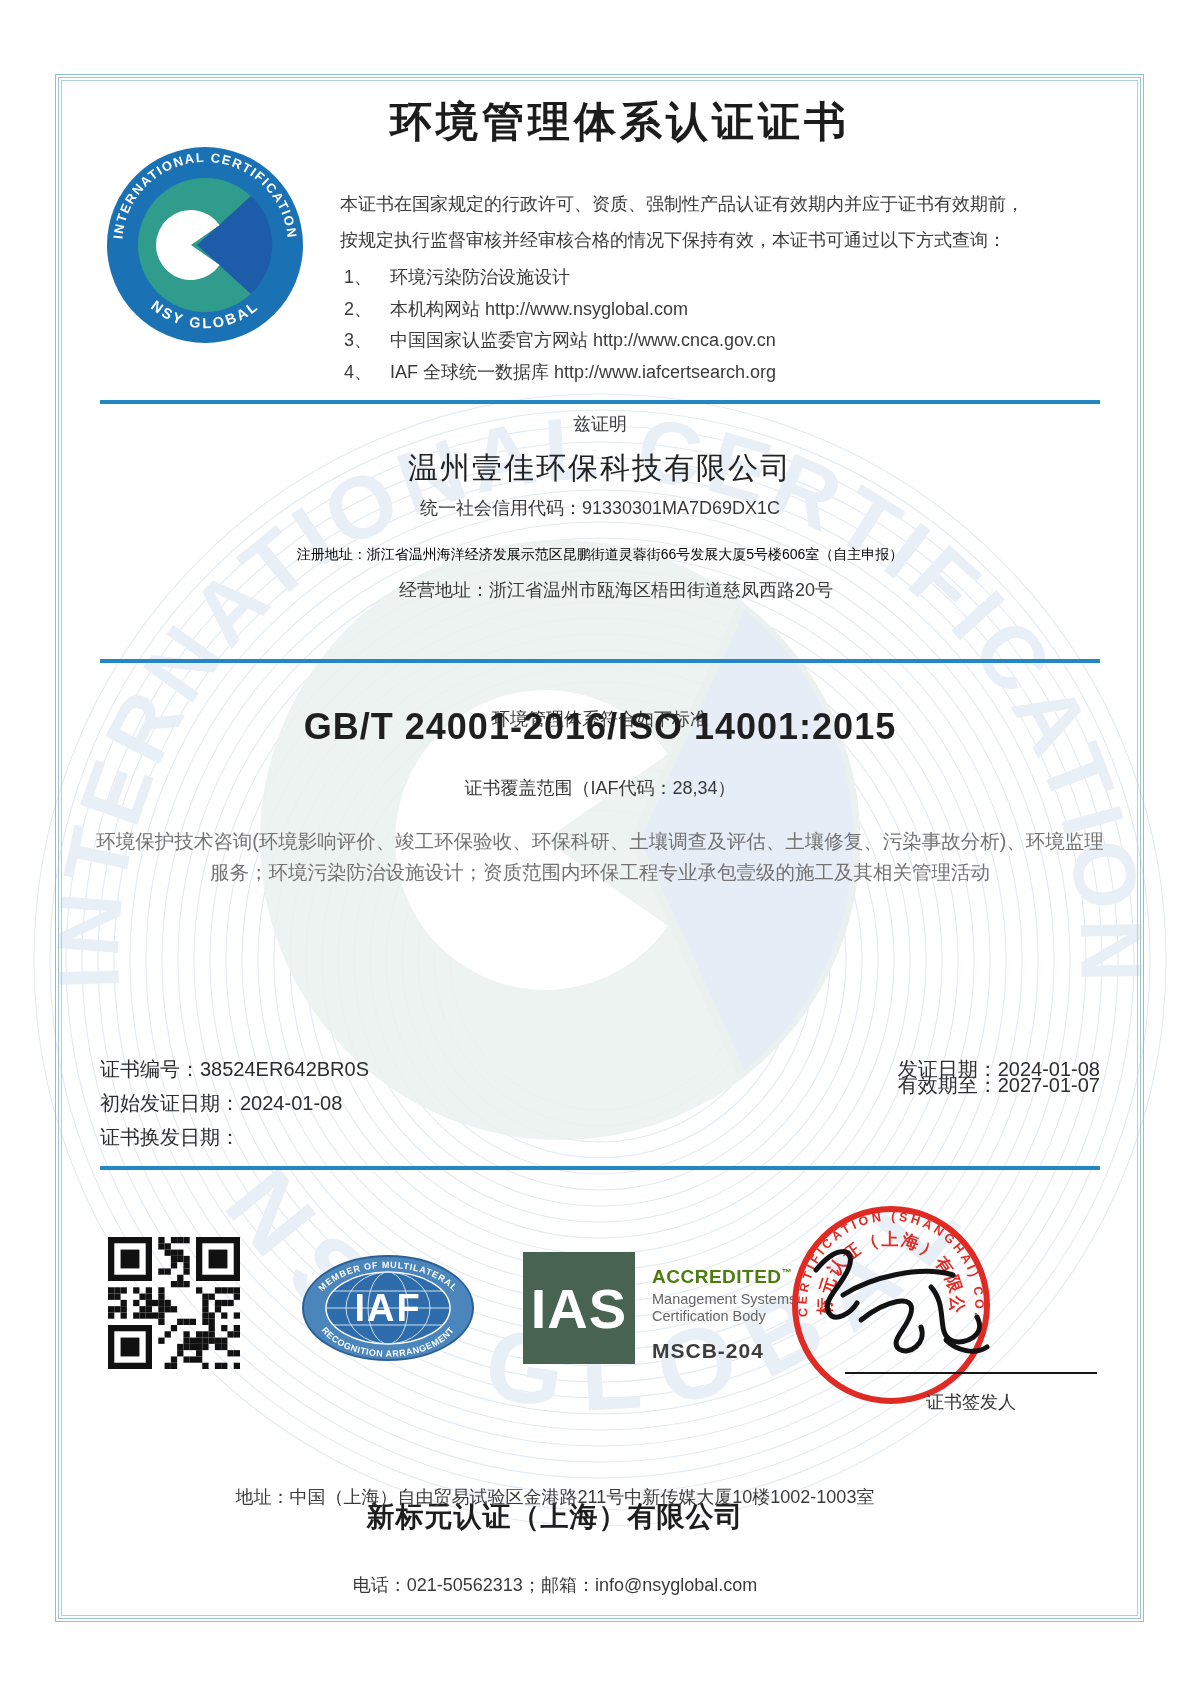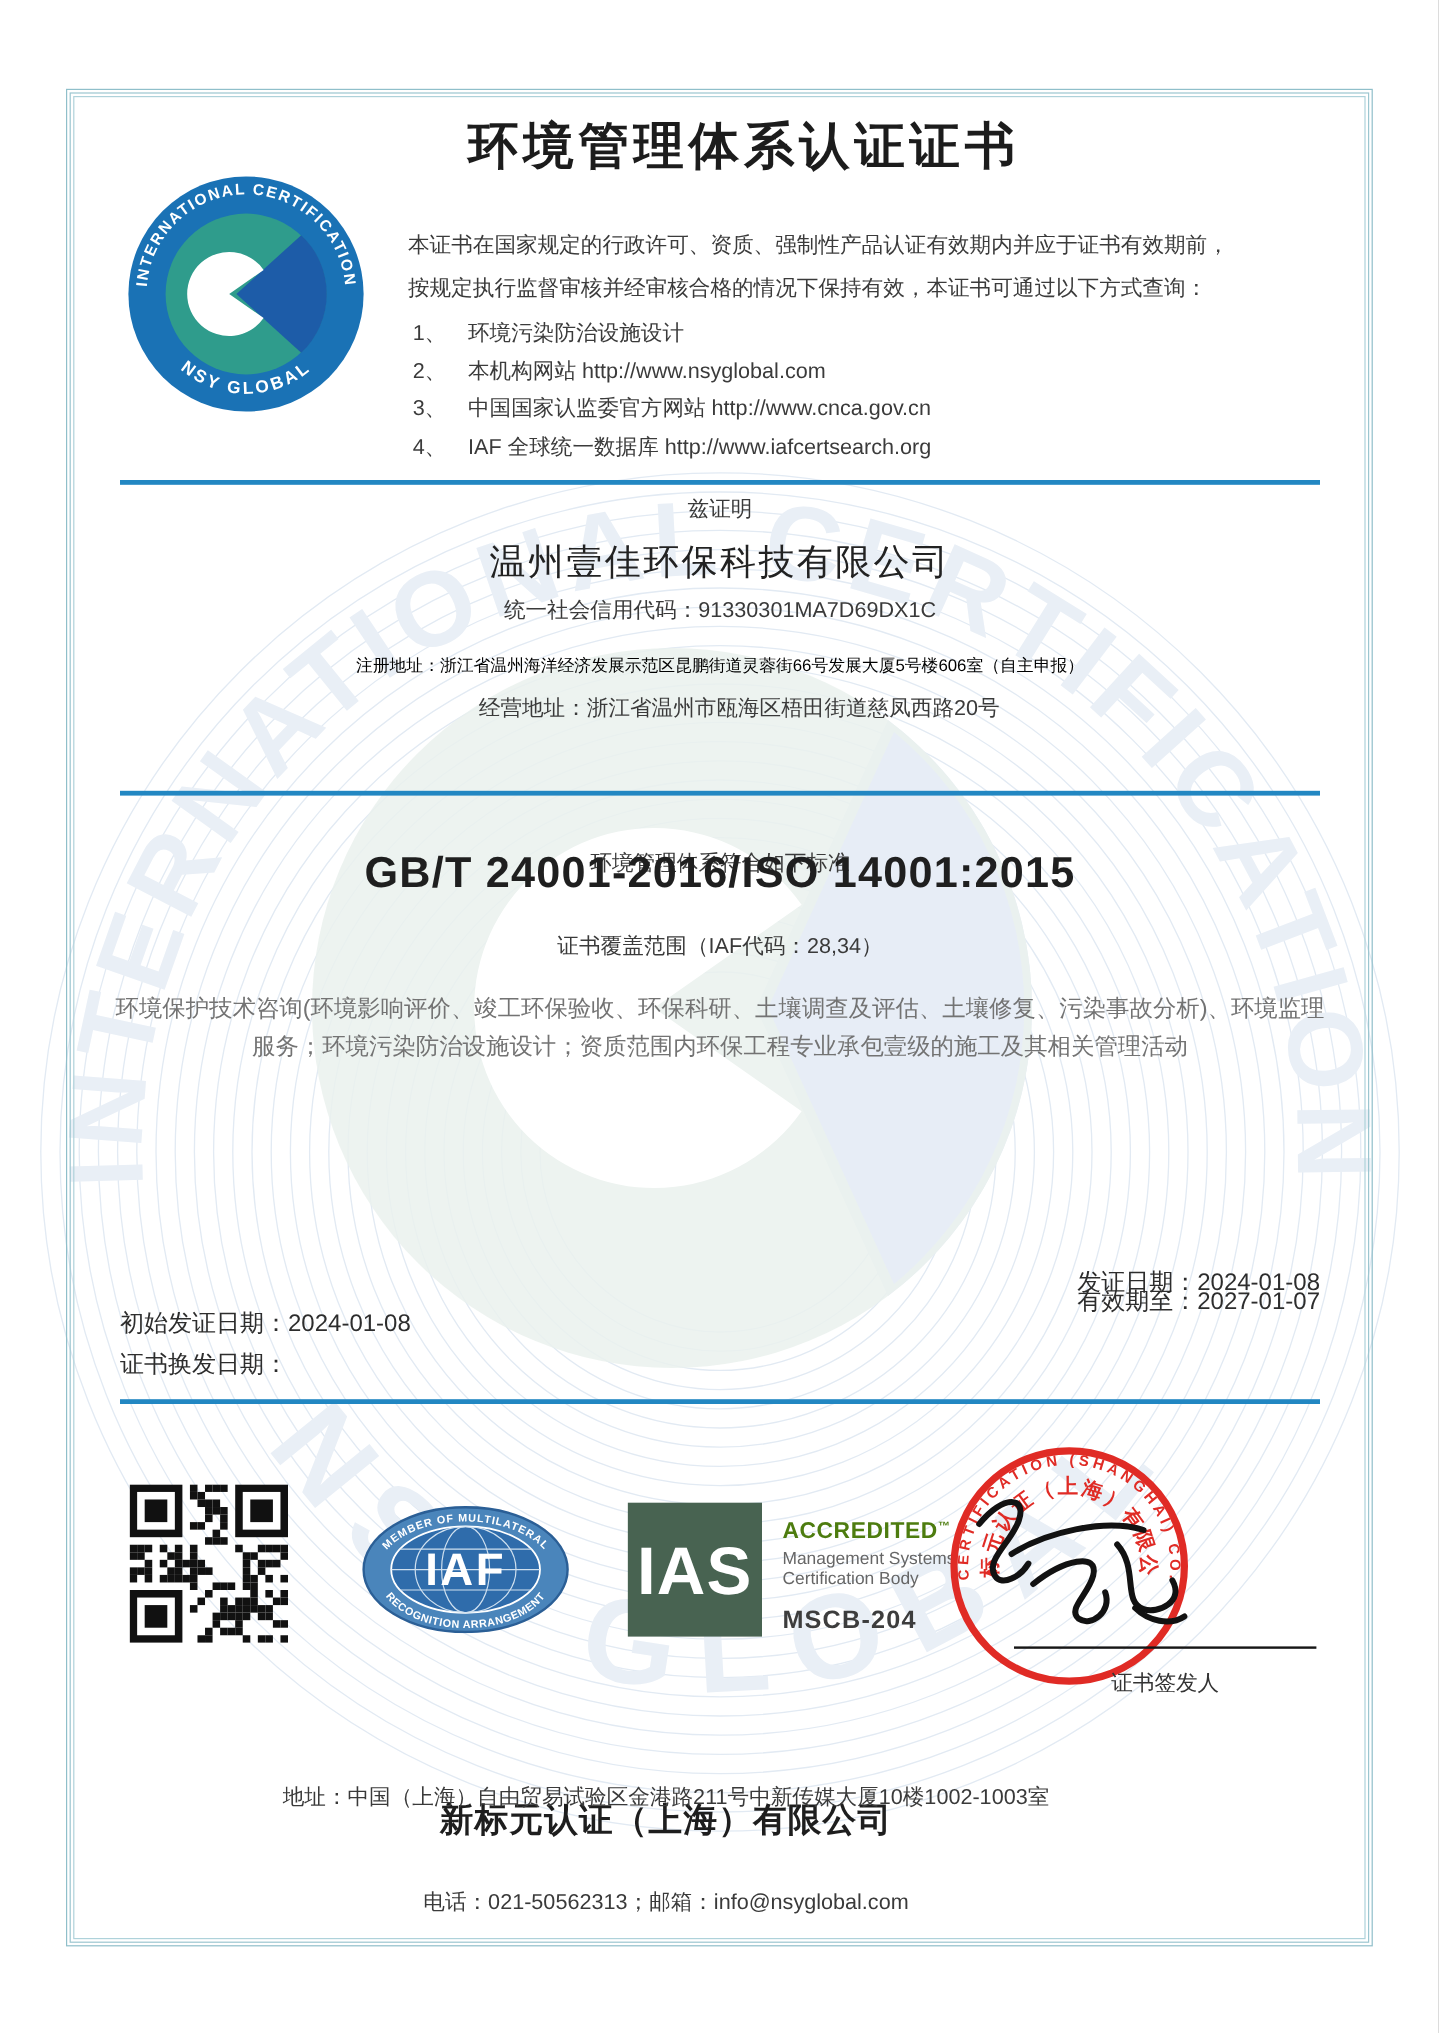--- a/index.html
+++ b/index.html
@@ -143,20 +143,21 @@
   <div class="abs z ctr regaddr">注册地址：浙江省温州海洋经济发展示范区昆鹏街道灵蓉街66号发展大厦5号楼606室（自主申报）</div>
   <div class="abs z ctr bizaddr">经营地址：浙江省温州市瓯海区梧田街道慈凤西路20号</div>
 
   <div class="divider" style="top:659px;"></div>
 
   <div class="abs z ctr stdlabel">环境管理体系符合如下标准</div>
   <div class="abs z ctr stdname">GB/T 24001-2016/ISO 14001:2015</div>
   <div class="abs z ctr scopelabel">证书覆盖范围（IAF代码：28,34）</div>
   <div class="abs z scopetext">环境保护技术咨询(环境影响评价、竣工环保验收、环保科研、土壤调查及评估、土壤修复、污染事故分析)、环境监理服务；环境污染防治设施设计；资质范围内环保工程专业承包壹级的施工及其相关管理活动</div>
 
+  <div class="abs z inforow info-l1">证书编号：38524ER642BR0S</div>
   <div class="abs z inforow info-l2">初始发证日期：2024-01-08</div>
   <div class="abs z inforow info-l3">证书换发日期：</div>
   <div class="abs z inforow info-r1">发证日期：2024-01-08</div>
   <div class="abs z inforow info-r2">有效期至：2027-01-07</div>
 
   <div class="divider" style="top:1166px;"></div>
 
   <svg class="abs z" style="left:108px;top:1237px;" width="132" height="132" viewBox="0 0 126 126" id="qr-svg">
       <rect x="48" y="0" width="6" height="6" fill="#111"></rect>
       <rect x="60" y="0" width="6" height="6" fill="#111"></rect>

